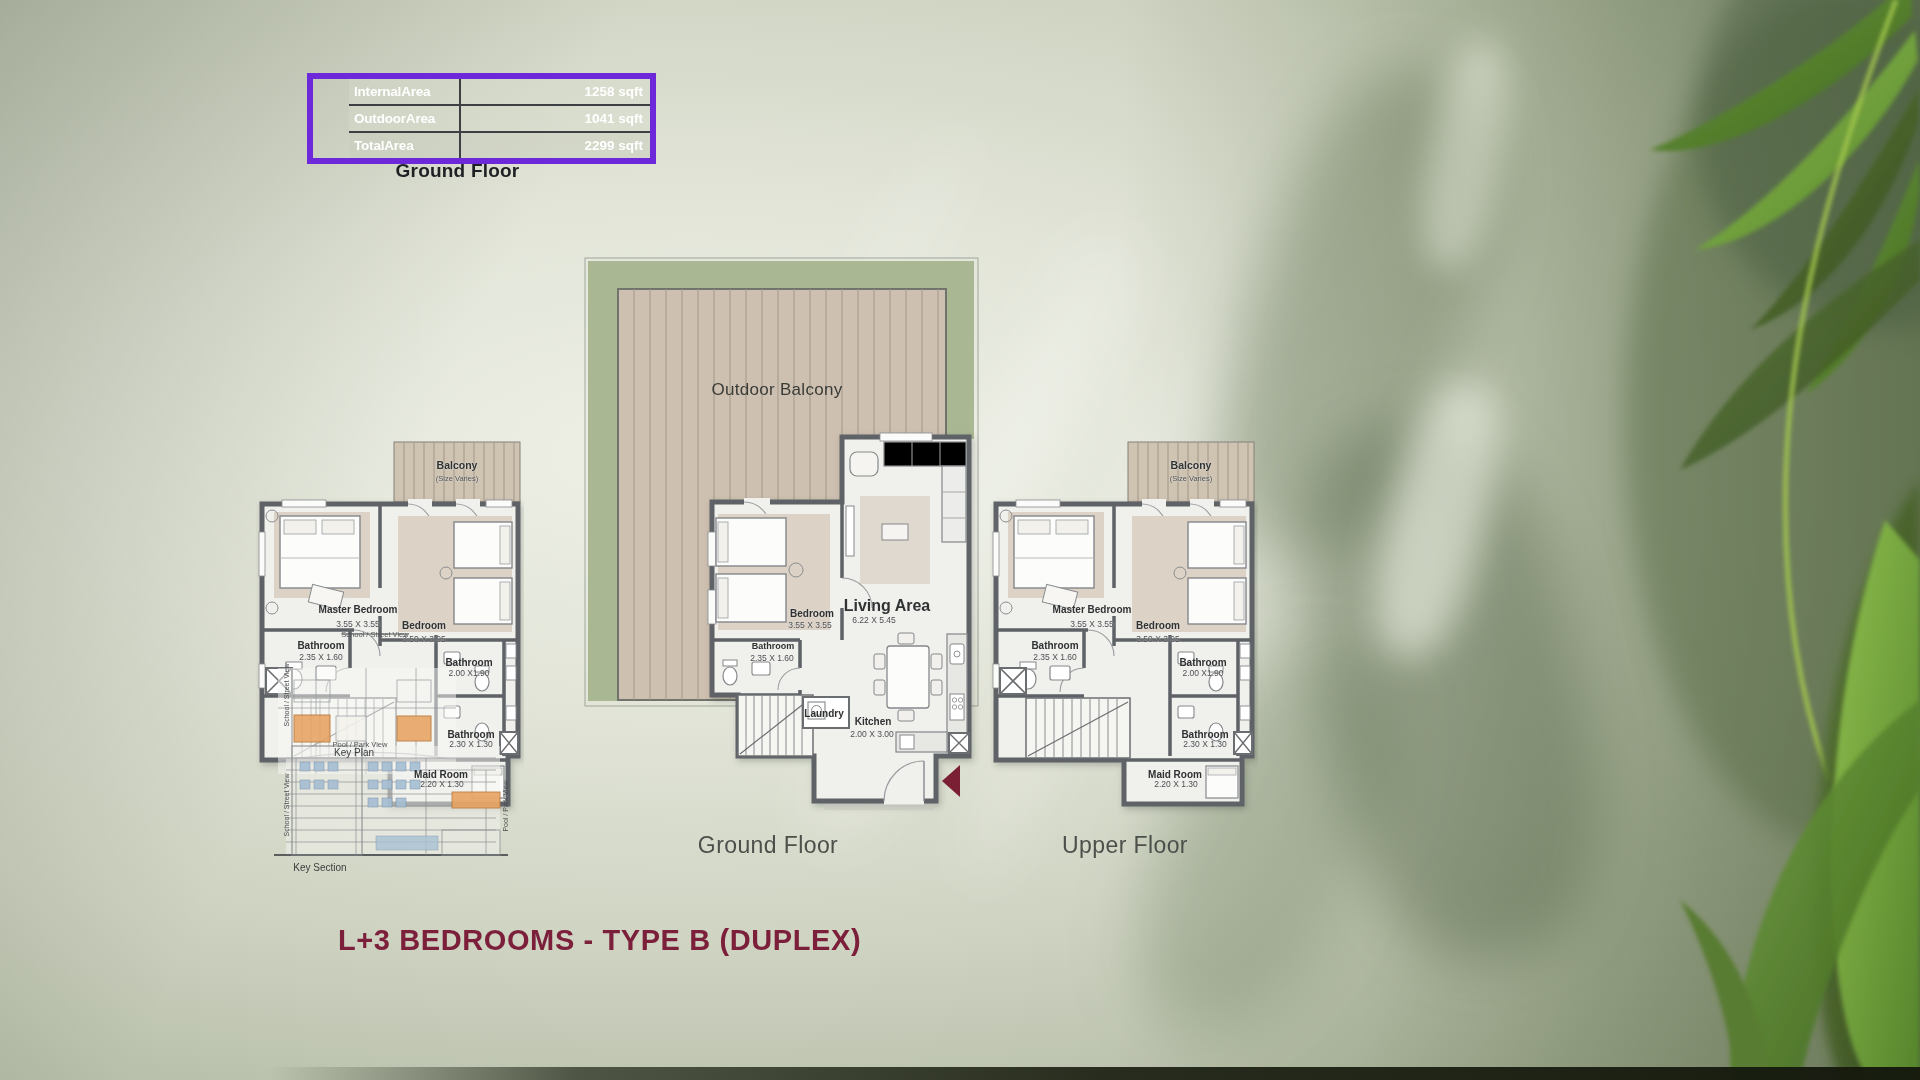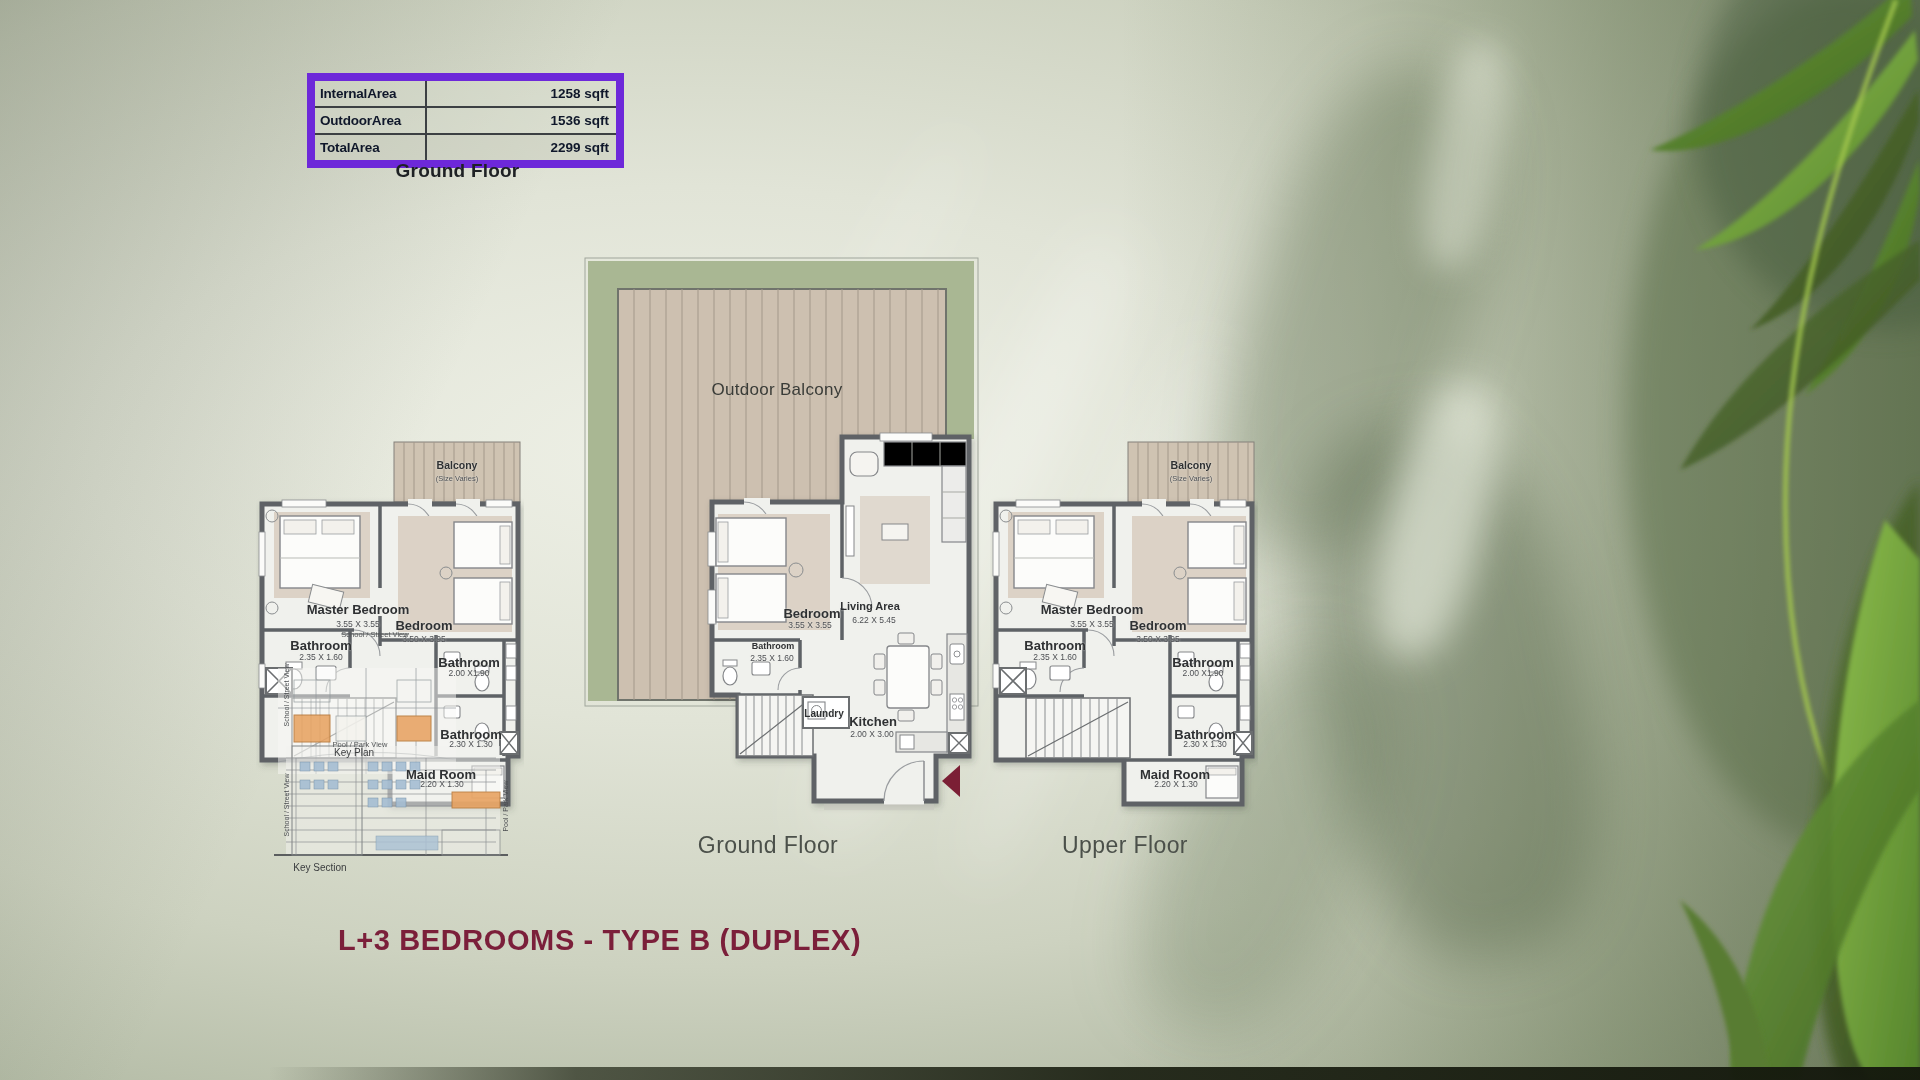--- a/index.html
+++ b/index.html
@@ -31,34 +31,34 @@
     background:rgba(255,255,255,.14);filter:blur(24px);}
   .streak4{left:1390px;top:380px;width:95px;height:280px;transform:rotate(14deg);
     background:rgba(247,251,238,.55);filter:blur(18px);}
   .streak5{left:1430px;top:40px;width:70px;height:230px;transform:rotate(10deg);
     background:rgba(247,251,238,.4);filter:blur(16px);}
   .bottom-strip{position:absolute;left:0;right:0;bottom:0;height:13px;
     background:linear-gradient(90deg, rgba(36,42,26,0) 14%, rgba(36,42,26,.72) 30%,
       rgba(26,31,17,.92) 58%, rgba(20,24,13,.96) 100%);}
   
   .area-table{position:absolute;left:307px;top:73px;width:301px;
-    border:8px solid #6d28d9;border-collapse:collapse;font-size:13.5px;color:#0f172a;}
+    border:6px solid #6d28d9;border-collapse:collapse;font-size:13.5px;color:#ffffff;padding-left:36px;}
   .area-row{display:flex;height:25px;line-height:25px;border-bottom:2px solid #3c4043;
     background:rgba(216,219,206,.40);}
   .area-row:last-child{border-bottom:none;background:rgba(201,205,190,.52);}
   .area-label{width:105px;border-right:2px solid #3c4043;padding-left:5px;
     font-weight:700;letter-spacing:-0.2px;}
   .area-value{flex:1;text-align:right;padding-right:7px;font-weight:700;}
   .table-caption{position:absolute;left:307px;top:160px;width:301px;text-align:center;
     font-size:19px;font-weight:700;color:#1e2124;letter-spacing:.2px;}
   
   .plan{position:absolute;}
   .plan svg{position:absolute;left:0;top:0;}
   .rl{position:absolute;transform:translate(-50%,-50%);white-space:nowrap;
-      font-size:13px;font-weight:700;color:#2f3133;text-shadow:0 0 2px rgba(240,241,237,.9);}
+      font-size:10px;font-weight:700;color:#2f3133;text-shadow:0 0 2px rgba(240,241,237,.9);}
   .rd{position:absolute;transform:translate(-50%,-50%);white-space:nowrap;
       font-size:8.5px;font-weight:400;color:#4e5054;text-shadow:0 0 2px rgba(240,241,237,.9);}
   .terrace-label{position:absolute;transform:translate(-50%,-50%);font-size:17px;
       font-weight:500;color:#3a3c38;letter-spacing:.3px;}
   .balc{font-size:10.5px;}
   .note{font-size:7.5px;}
   .tiny{position:absolute;transform:translate(-50%,-50%);font-size:7.5px;color:#55585a;
       white-space:nowrap;}
   .struck{text-decoration:line-through;}
   .keylab{position:absolute;transform:translate(-50%,-50%);font-size:10px;color:#3b3d3f;
@@ -190,21 +190,21 @@
     </defs>
   </svg>
 
   <div class="area-table">
     <div class="area-row">
       <div class="area-label">InternalArea</div>
       <div class="area-value">1258 sqft</div>
     </div>
     <div class="area-row">
       <div class="area-label">OutdoorArea</div>
-      <div class="area-value">1536 sqft</div>
+      <div class="area-value">1041 sqft</div>
     </div>
     <div class="area-row">
       <div class="area-label">TotalArea</div>
       <div class="area-value">2299 sqft</div>
     </div>
   </div>
   <div class="table-caption">Ground Floor</div>
 
   <div class="plan" style="left:256px;top:440px;width:268px;height:442px;">
     <svg width="268" height="442" viewBox="0 0 268 442">
@@ -363,21 +363,21 @@
       <rect x="300" y="540" width="40" height="9" fill="#f0f1ed"></rect>
       <path d="M300 545 A40 40 0 0 1 340 505" fill="none" stroke="#9a9da0" stroke-width="1.2"></path>
       <path d="M340 505 V545" stroke="#85878a" stroke-width="1.4"></path>
       <rect x="240" y="548" width="110" height="6" fill="#c6c6be" opacity="0.6"></rect>
       <path d="M376 509 L358 525 L376 541 Z" fill="#7b1f35"></path>
     </svg>
 
     <div class="terrace-label" style="left:193px;top:134px;">Outdoor Balcony</div>
     <div class="rl" style="left:228px;top:357px;">Bedroom</div>
     <div class="rd" style="left:226px;top:369px;">3.55 X 3.55</div>
-    <div class="rl" style="left:286px;top:350px;font-size:11px;text-align:center;">Living Area</div>
+    <div class="rl" style="left:303px;top:350px;font-size:16px;text-align:center;">Living Area</div>
     <div class="rd" style="left:290px;top:364px;">6.22 X 5.45</div>
     <div class="rl" style="left:189px;top:390px;font-size:9px;">Bathroom</div>
     <div class="rd" style="left:188px;top:402px;">2.35 X 1.60</div>
     <div class="rl" style="left:240px;top:457px;font-size:10px;">Laundry</div>
     <div class="rl" style="left:289px;top:465px;">Kitchen</div>
     <div class="rd" style="left:288px;top:478px;">2.00 X 3.00</div>
   </div>
 
   <div class="plan" style="left:990px;top:440px;width:268px;height:380px;">
     <svg width="268" height="380" viewBox="0 0 268 380">

